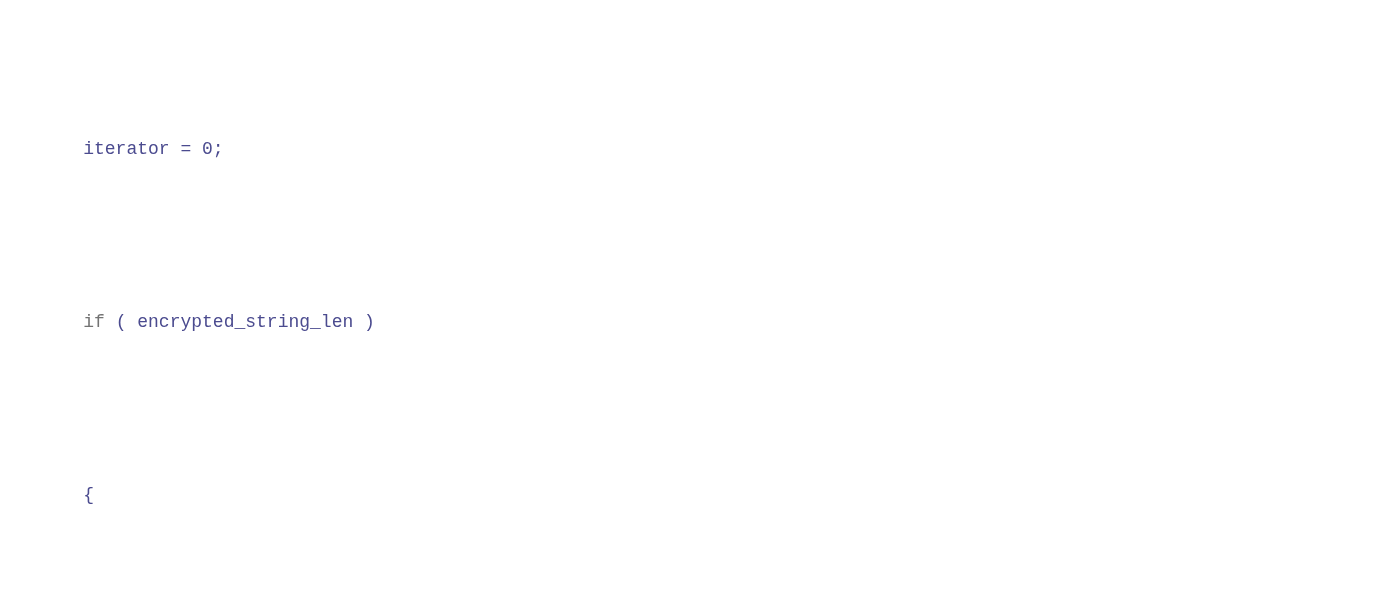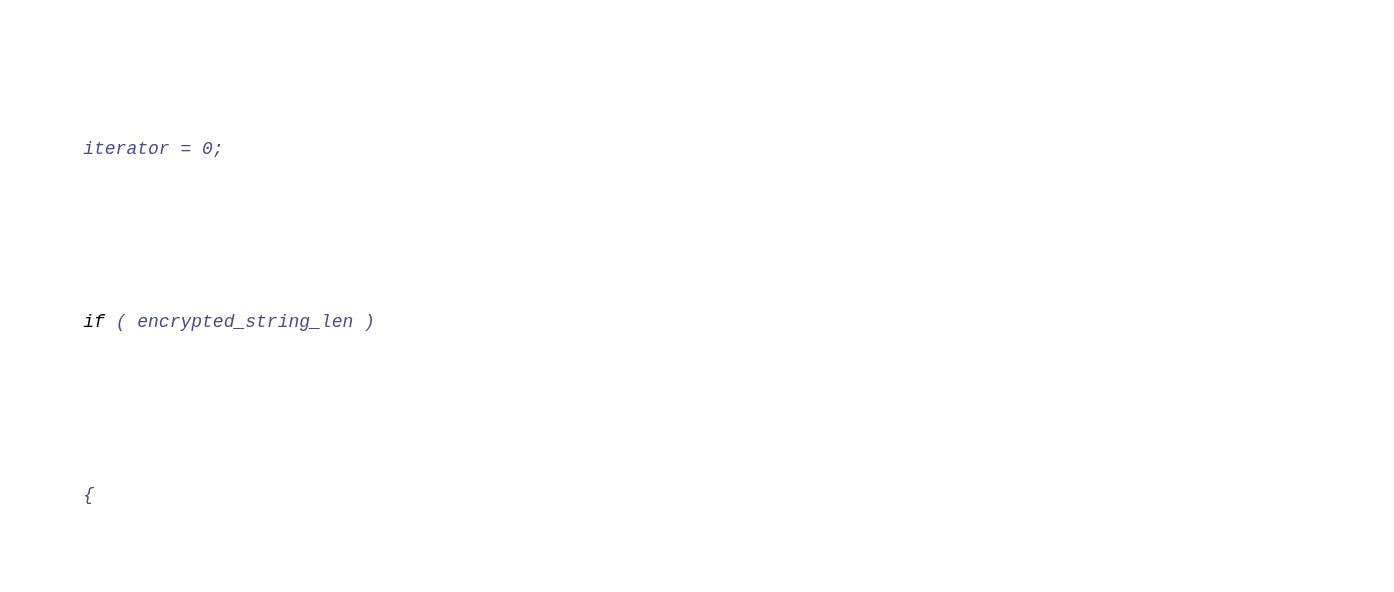--- a/index.html
+++ b/index.html
@@ -17,31 +17,30 @@
       width: 1394px;
       min-height: 592px;
     }
 
     .code-block {
       white-space: pre;
       color: #4b4b8f;
     }
 
     .keyword {
-      color: #000000;
+      color: #737373;
       font-weight: normal;
     }
 
     .normal {
       color: #4b4b8f;
     }
 
     .line {
       display: block;
-      font-style: italic;
     }
   </style>
 </head>
 <body>
 
 <div class="code-block">
   
   <span class="line">
     <span class="normal">iterator = 0;</span>
   </span>

